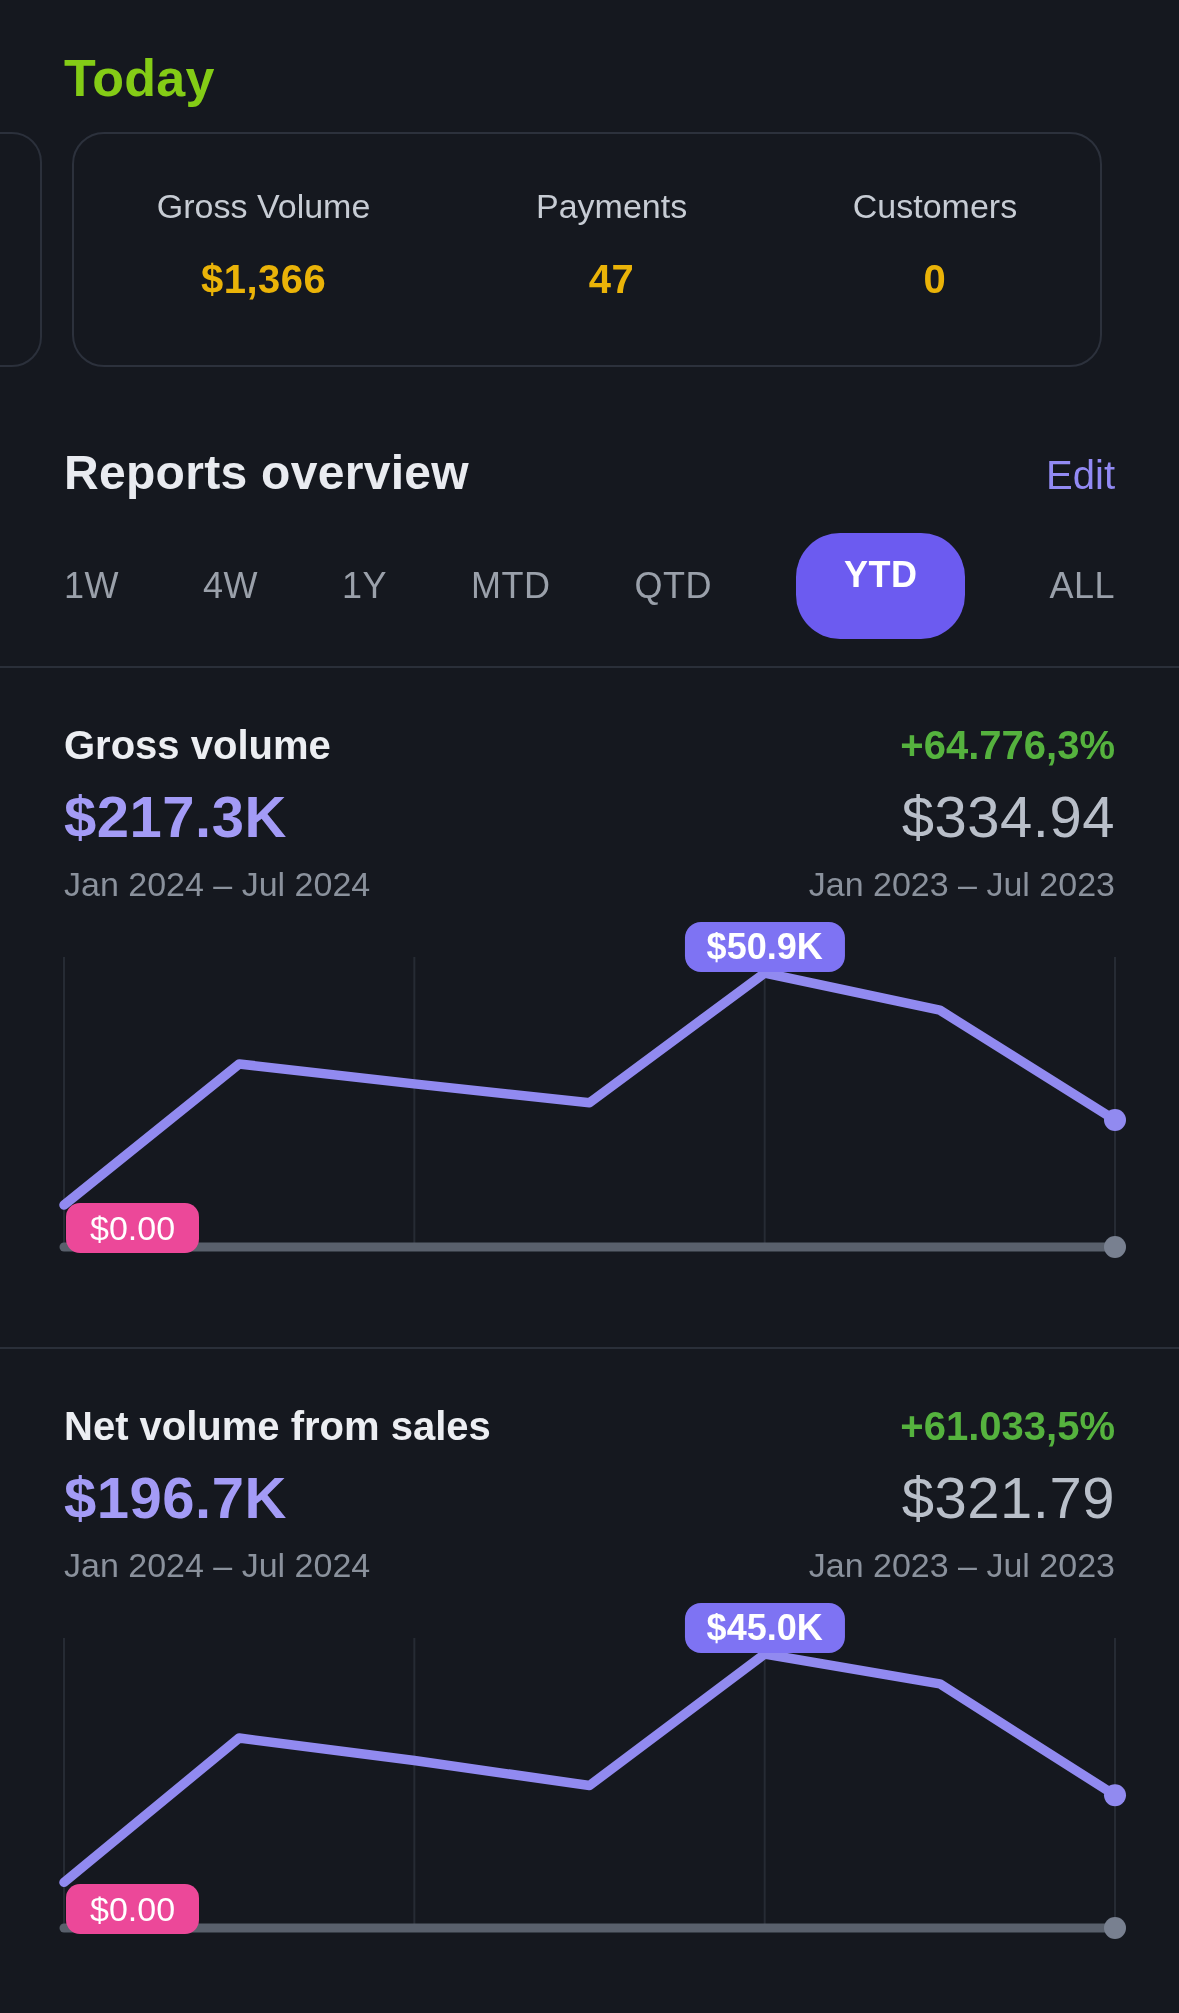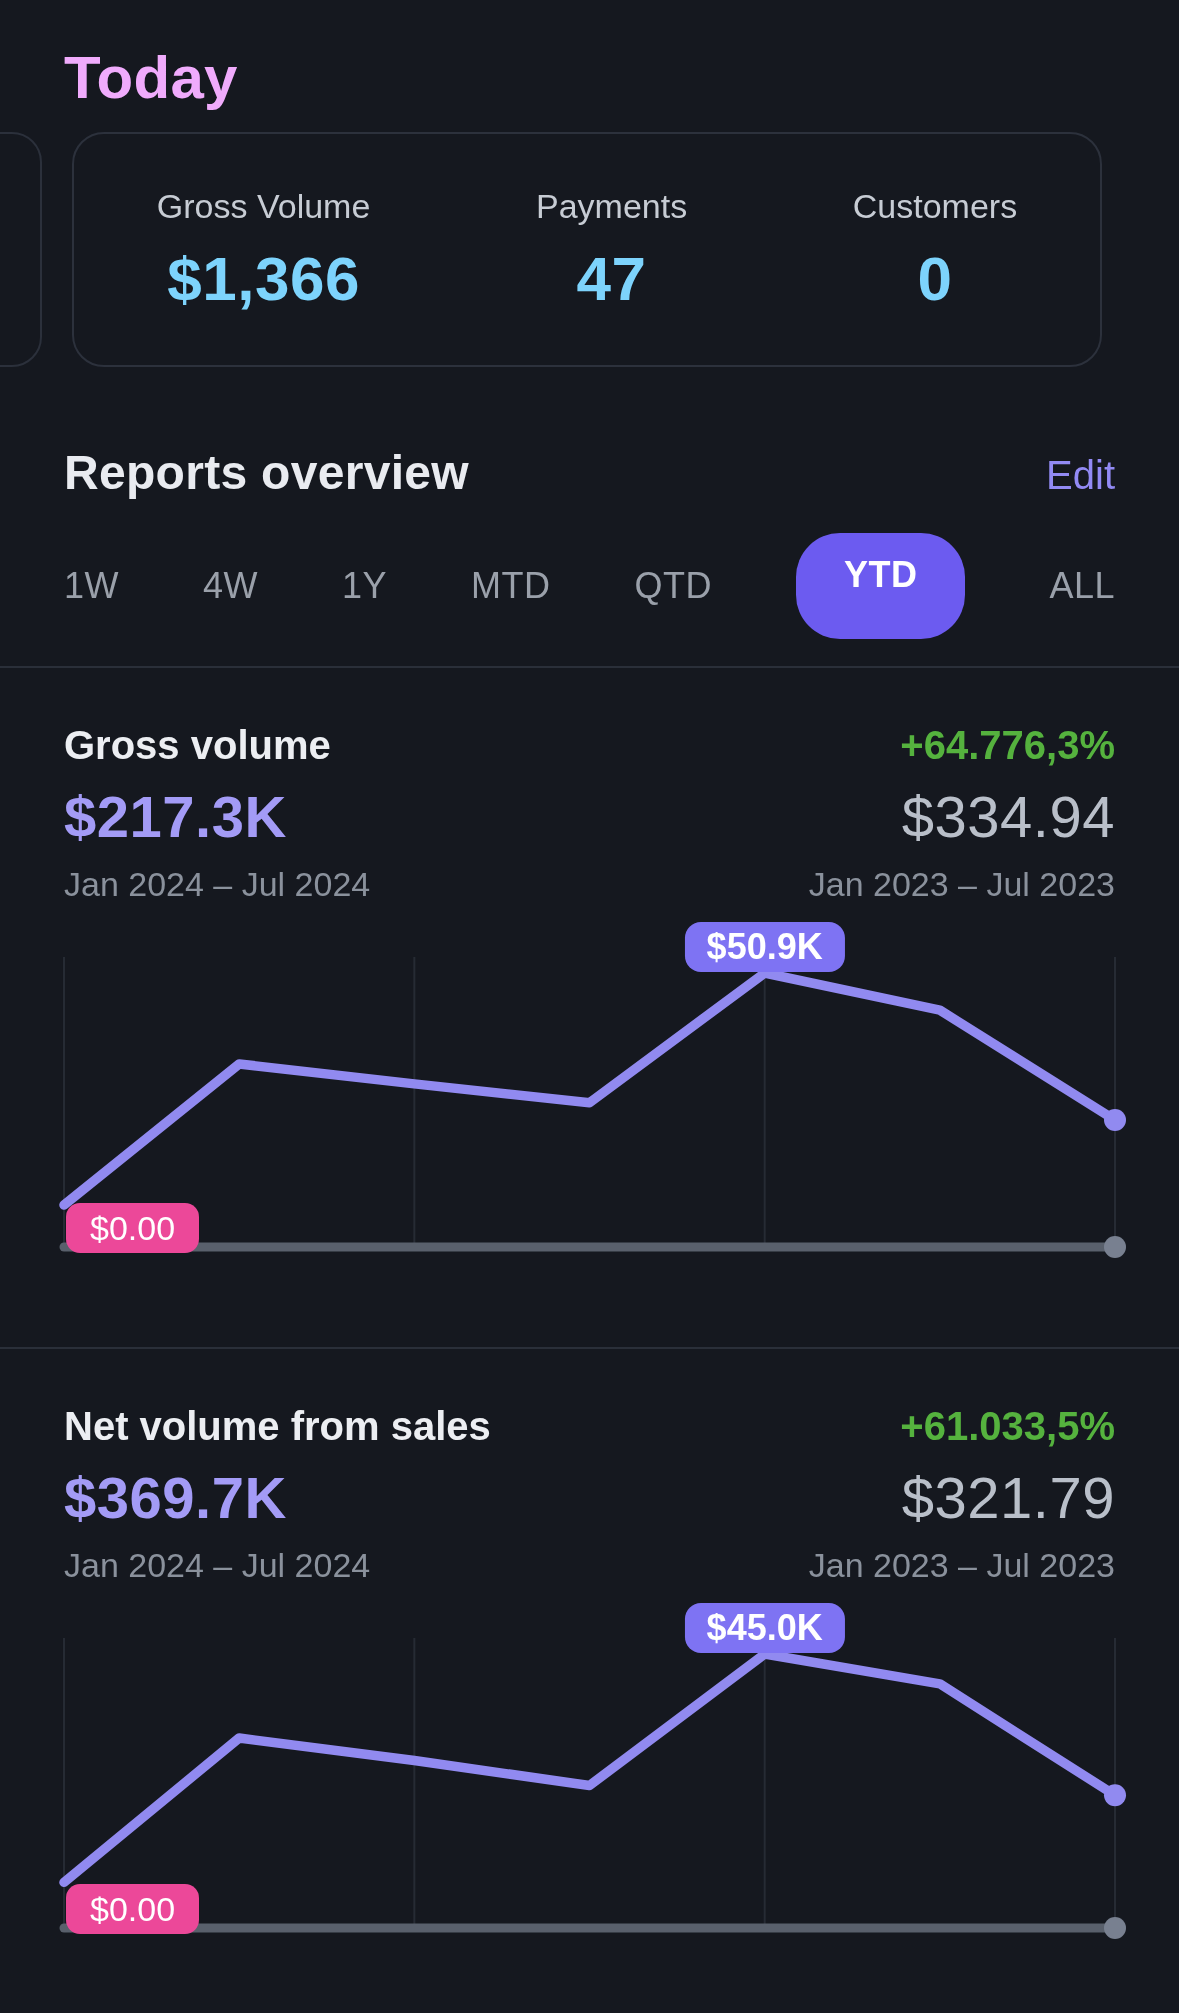--- a/index.html
+++ b/index.html
@@ -8,37 +8,37 @@
     background:#15181f;
     color:#e9ebf0;
     font-family:"Liberation Sans","DejaVu Sans",sans-serif;
     overflow:hidden;
     position:relative;
   }
   .content{padding:0 64px;}
 
   
   .today-title{
-    font-size:60px;font-weight:700;line-height:66px;
-    margin:45px 0 0 0;color:#f0abfc;letter-spacing:.3px;
+    font-size:52px;font-weight:700;line-height:66px;
+    margin:45px 0 0 0;color:#84cc16;letter-spacing:.3px;
   }
   .carousel{position:relative;margin-top:21px;height:235px;}
   .peek-card{
     position:absolute;left:-96px;top:0;width:70px;height:231px;
     border:2px solid #2b303b;border-radius:30px;background:transparent;
   }
   .stat-card{
     position:absolute;left:8px;top:0;width:1030px;height:235px;
     border:2px solid #2c313c;border-radius:32px;box-sizing:border-box;
     display:flex;justify-content:space-around;align-items:flex-start;
     padding-top:52px;
   }
   .stat{text-align:center;}
   .stat-label{font-size:34px;font-weight:400;color:#c7ccd4;line-height:40px;}
-  .stat-value{font-size:62px;font-weight:700;color:#7dd3fc;line-height:58px;margin-top:24px;letter-spacing:.5px;}
+  .stat-value{font-size:40px;font-weight:700;color:#eab308;line-height:58px;margin-top:24px;letter-spacing:.5px;}
 
   
   .reports-header{display:flex;justify-content:space-between;align-items:baseline;margin-top:80px;}
   .reports-title{font-size:48px;font-weight:700;line-height:52px;margin:0;color:#e9ebf0;letter-spacing:.3px;}
   .edit-link{font-size:40px;font-weight:400;color:#928af4;text-decoration:none;line-height:52px;}
 
   .range-tabs{display:flex;justify-content:space-between;align-items:center;margin-top:43px;height:84px;}
   .range{font-size:36px;font-weight:400;color:#9aa0aa;letter-spacing:.5px;cursor:default;}
   .range.sel{
     background:#6c5bf0;color:#ffffff;font-weight:700;
@@ -145,21 +145,21 @@
 </div>
 
 <div class="divider d2"></div>
 
 <div class="report-section">
   <div class="sec-row">
     <span class="sec-title">Net volume from sales</span>
     <span class="sec-change">+61.033,5%</span>
   </div>
   <div class="sec-row row-values">
-    <span class="sec-current">$369.7K</span>
+    <span class="sec-current">$196.7K</span>
     <span class="sec-previous">$321.79</span>
   </div>
   <div class="sec-row row-dates">
     <span class="sec-date">Jan 2024 – Jul 2024</span>
     <span class="sec-date">Jan 2023 – Jul 2023</span>
   </div>
   <div class="chart">
     <div class="max-badge" style="left: 66.6667%;">$45.0K</div>
     <svg class="plot" viewBox="0 0 1050 300" preserveAspectRatio="none">
         <line x1="0" y1="0" x2="0" y2="290" stroke="#262b34" stroke-width="2"></line>

